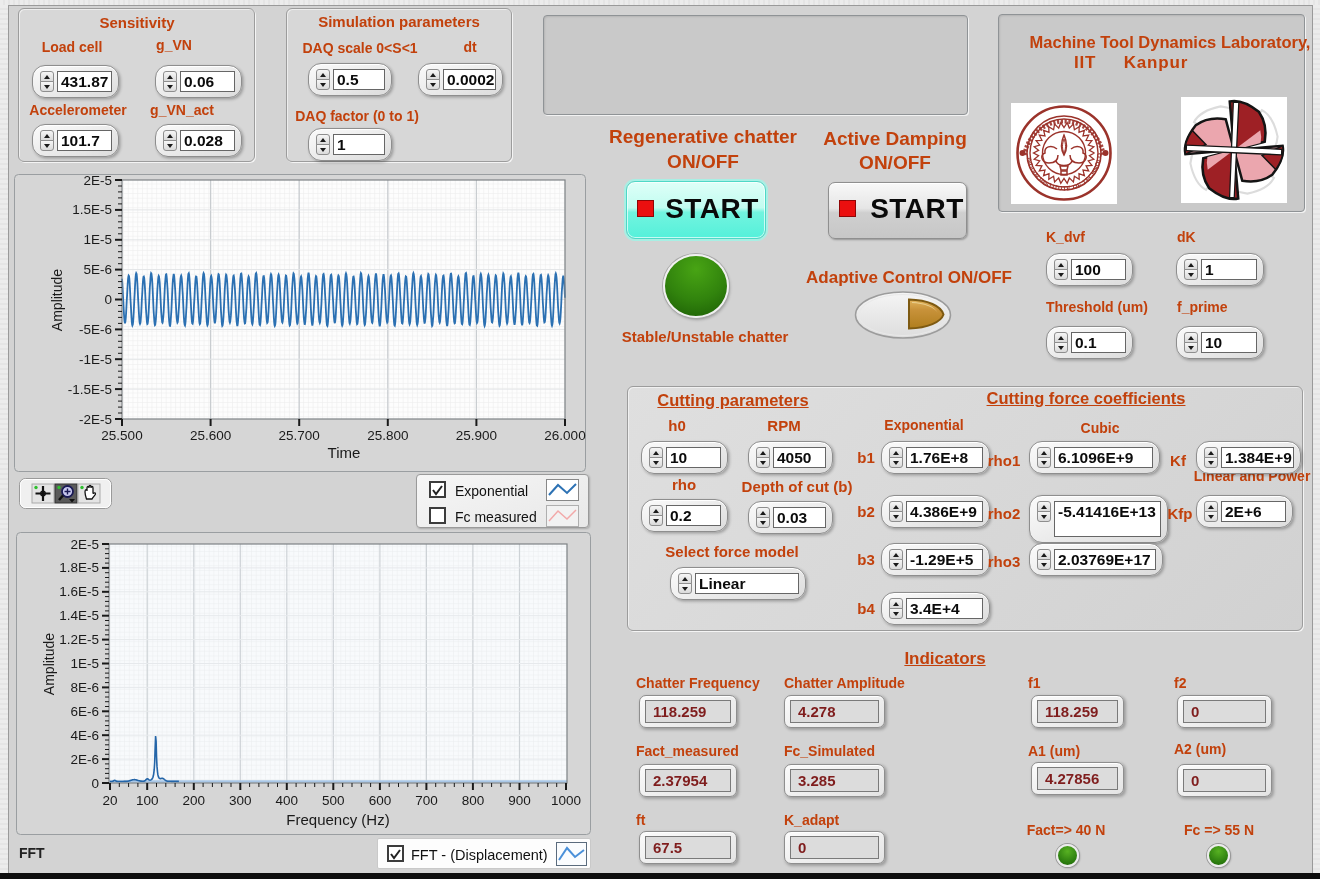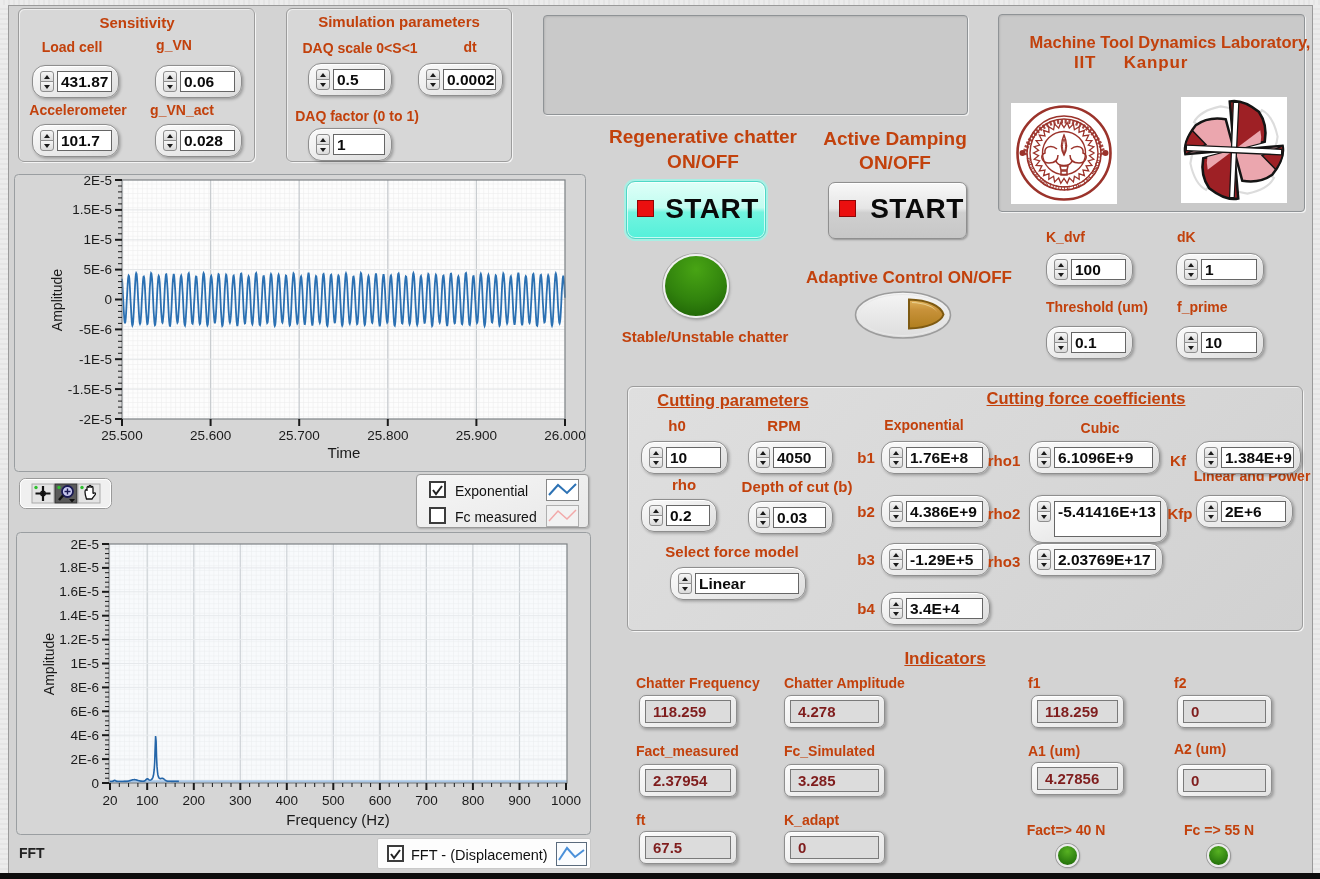--- a/index.html
+++ b/index.html
@@ -504,21 +504,21 @@
     </div>
 <div class="ctl" style="left:748px;top:441px;width:85px;height:33px">
       <div class="sp">
         <div class="su"></div>
         <div class="sd"></div>
       </div>
       <div class="fl">4050</div>
     </div>
 <div class="lb cx" style="left:684px;top:476px;font-size:15px;">rho</div>
 <div class="lb cx" style="left:797px;top:478px;font-size:15px;">Depth of cut (b)</div>
-<div class="ctl" style="left:641px;top:499px;width:76px;height:33px">
+<div class="ctl" style="left:641px;top:499px;width:87px;height:33px">
       <div class="sp">
         <div class="su"></div>
         <div class="sd"></div>
       </div>
       <div class="fl">0.2</div>
     </div>
 <div class="ctl" style="left:748px;top:501px;width:85px;height:33px">
       <div class="sp">
         <div class="su"></div>
         <div class="sd"></div>

